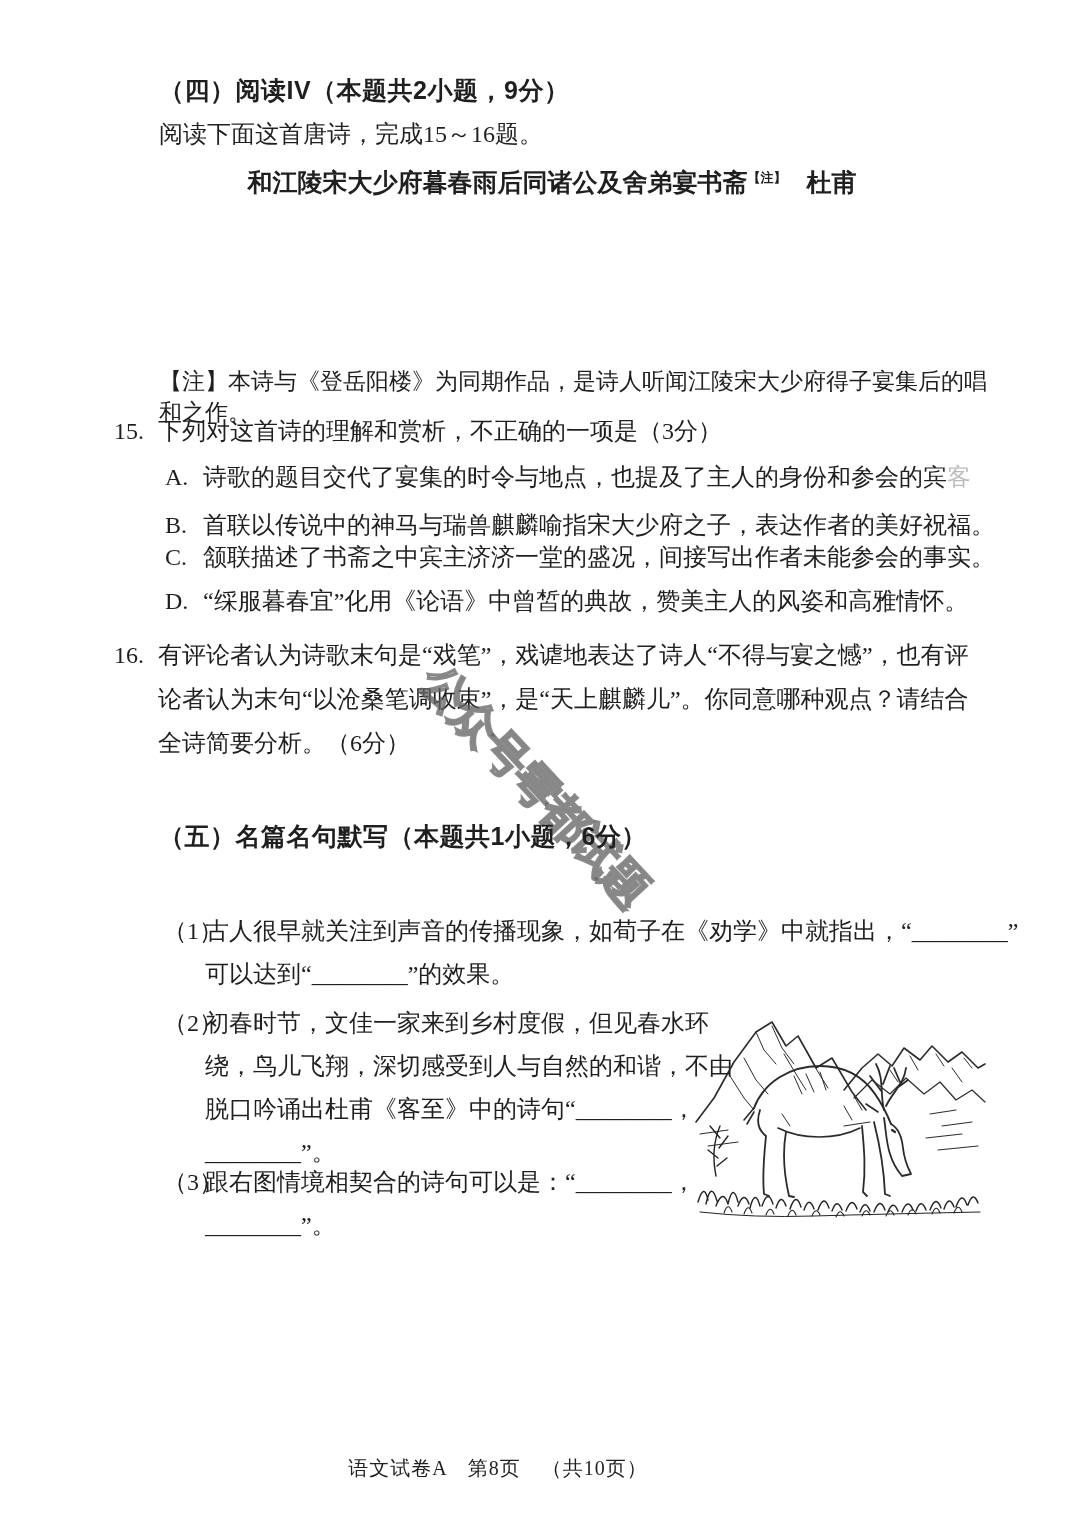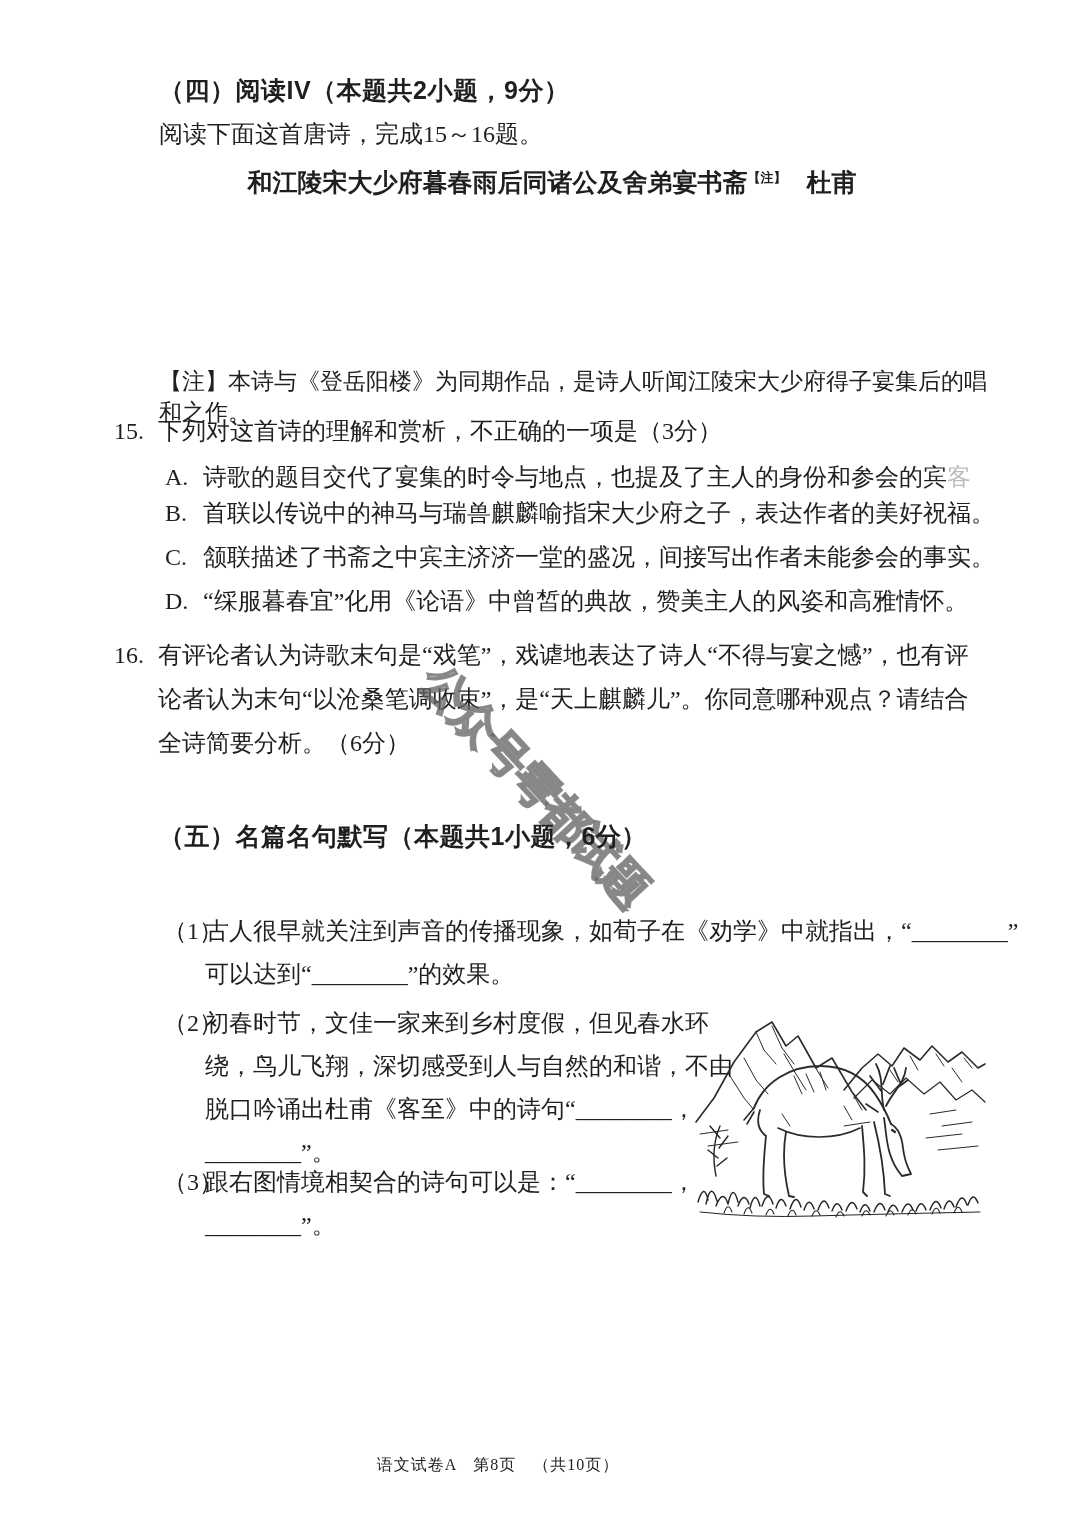--- a/index.html
+++ b/index.html
@@ -49,21 +49,21 @@
     font-family:"Liberation Sans","DejaVu Sans",sans-serif;
     font-size:46px; font-weight:700; letter-spacing:-2px;
     color:rgba(140,140,140,0.15);
     -webkit-text-stroke:2px rgba(95,95,95,0.72);
     white-space:nowrap;
     pointer-events:none;
   }
   .illustration { left:694px; top:1006px; width:292px; height:212px; }
   .footer {
     left:0; width:996px; top:1455px; text-align:center;
-    font-size:16px; letter-spacing:1px;
+    font-size:20px; letter-spacing:1px;
   }
 </style>
 </head>
 <body>
 
 <div class="page">
 
   <div class="abs heading" style="left:159px; top:74px;">（四）阅读IV（本题共2小题，9分）</div>
 
   <div class="abs intro" style="left:159px; top:118px;">阅读下面这首唐诗，完成15～16题。</div>
@@ -75,21 +75,21 @@
 
   <div class="abs note-line" style="left:159px; top:366px; width:830px;">【注】本诗与《登岳阳楼》为同期作品，是诗人听闻江陵宋大少府得子宴集后的唱和之作。</div>
 
   <div class="abs q-block" style="left:114px; top:417px; width:860px;">
     <span class="q-num">15.</span>
     <div class="q-stem">下列对这首诗的理解和赏析，不正确的一项是（3分）</div>
 
     <div class="q15-opt" style="top:38px;margin-top:8px;">
       <span class="opt-label">A.</span><span>诗歌的题目交代了宴集的时令与地点，也提及了主人的身份和参会的宾</span><span class="opt-faded">客</span>
     </div>
-    <div class="q15-opt" style="top:82px;font-family:Liberation Serif, serif;">
+    <div class="q15-opt" style="top:94px;font-family:Liberation Serif, serif;">
       <span class="opt-label">B.</span><span>首联以传说中的神马与瑞兽麒麟喻指宋大少府之子，表达作者的美好祝福。</span>
     </div>
     <div class="q15-opt" style="top:126px;">
       <span class="opt-label">C.</span><span>颔联描述了书斋之中宾主济济一堂的盛况，间接写出作者未能参会的事实。</span>
     </div>
     <div class="q15-opt" style="top:170px;">
       <span class="opt-label">D.</span><span>“䌽服暮春宜”化用《论语》中曾皙的典故，赞美主人的风姿和高雅情怀。</span>
     </div>
   </div>
 

